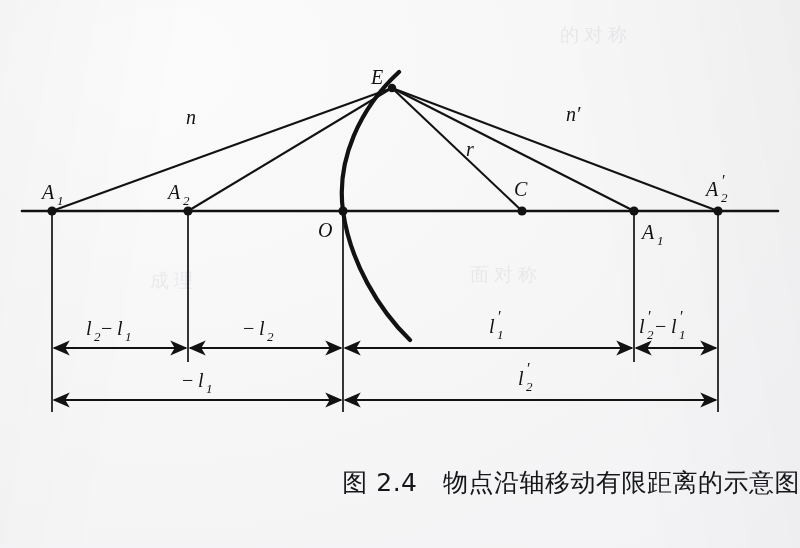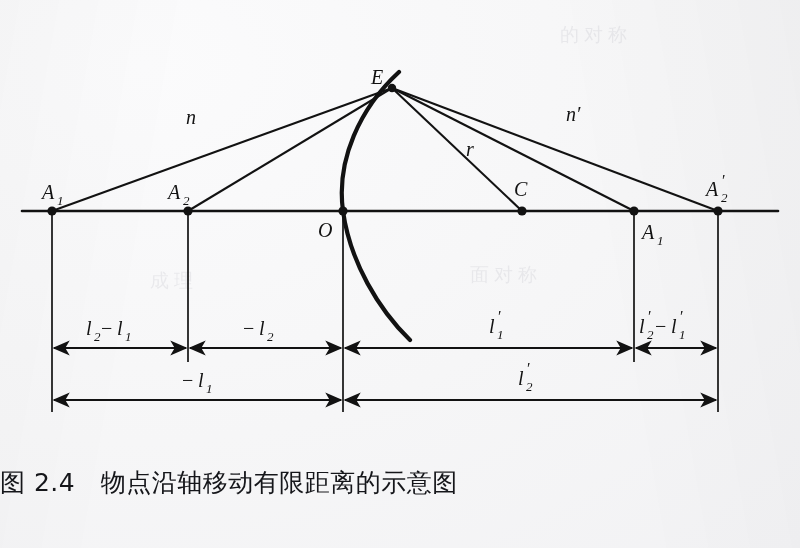--- a/index.html
+++ b/index.html
@@ -59,21 +59,21 @@
   }
   .lbl-upright {
     font-style: normal;
   }
 
   #caption {
     position: absolute;
     left: 0;
     top: 466px;
     width: 800px;
-    text-align: left;
+    text-align: right;
     font-family: "DejaVu Sans", sans-serif;
     font-size: 25px;
     color: #15161a;
     letter-spacing: 0.5px;
     white-space: pre;
   }
 
   
   .bleed {
     position: absolute;

